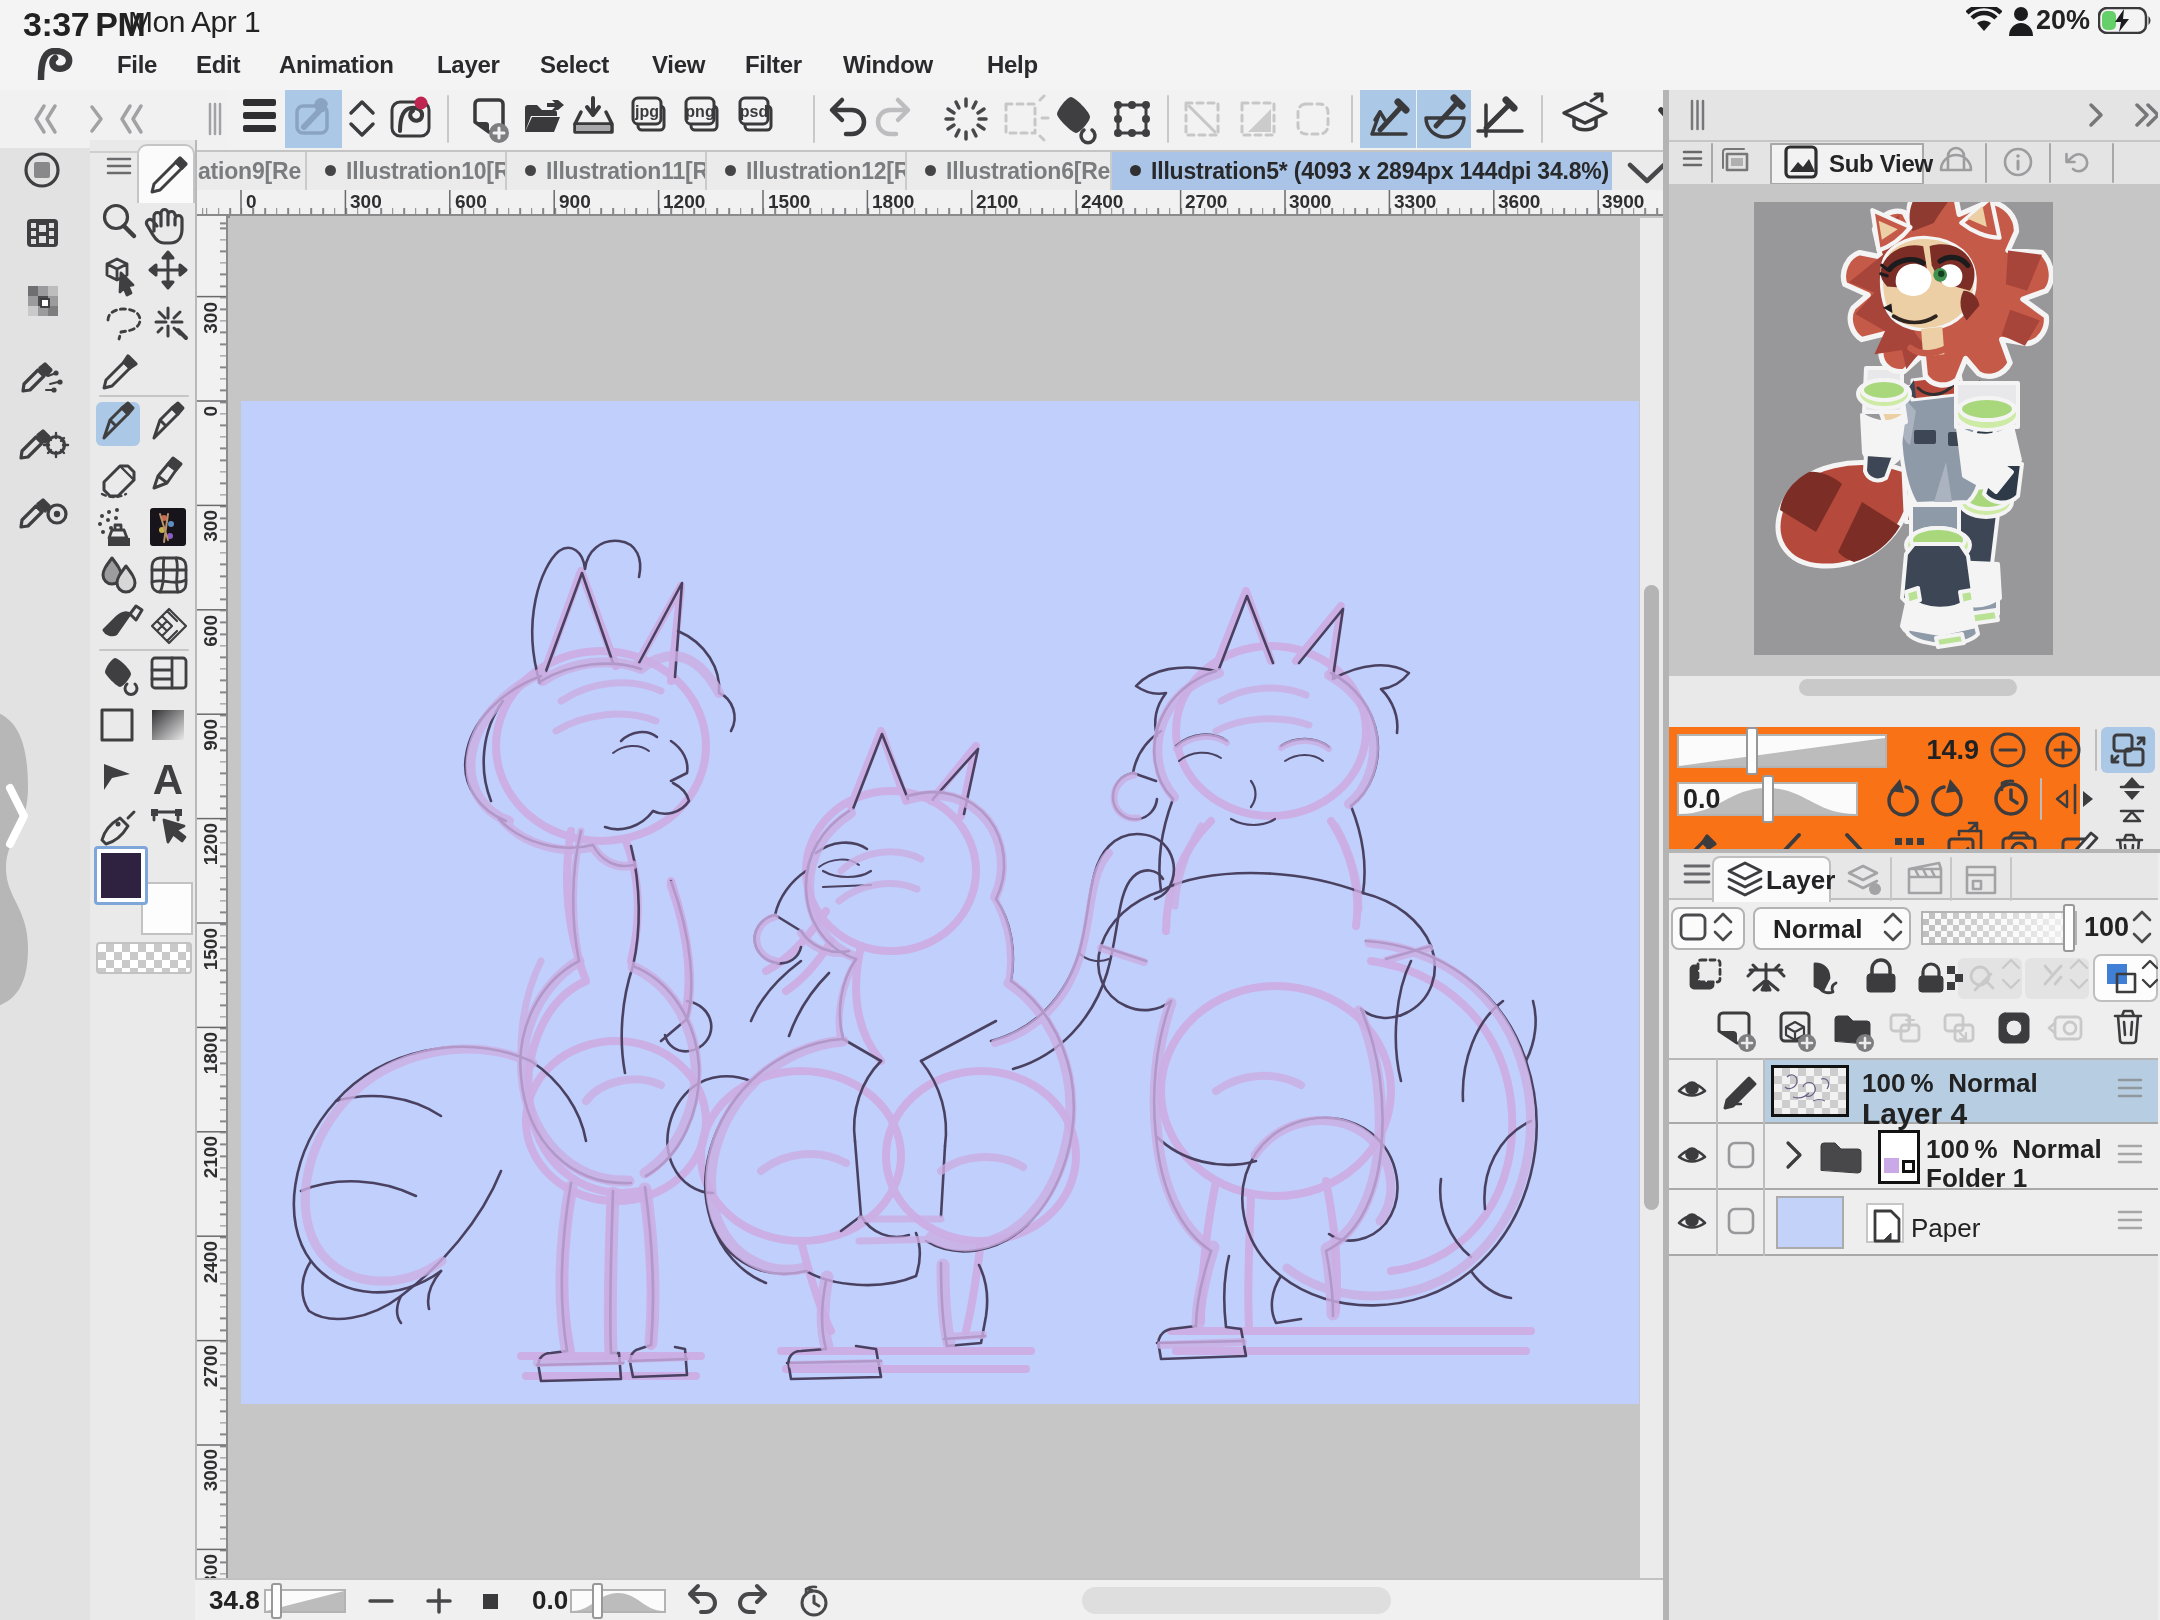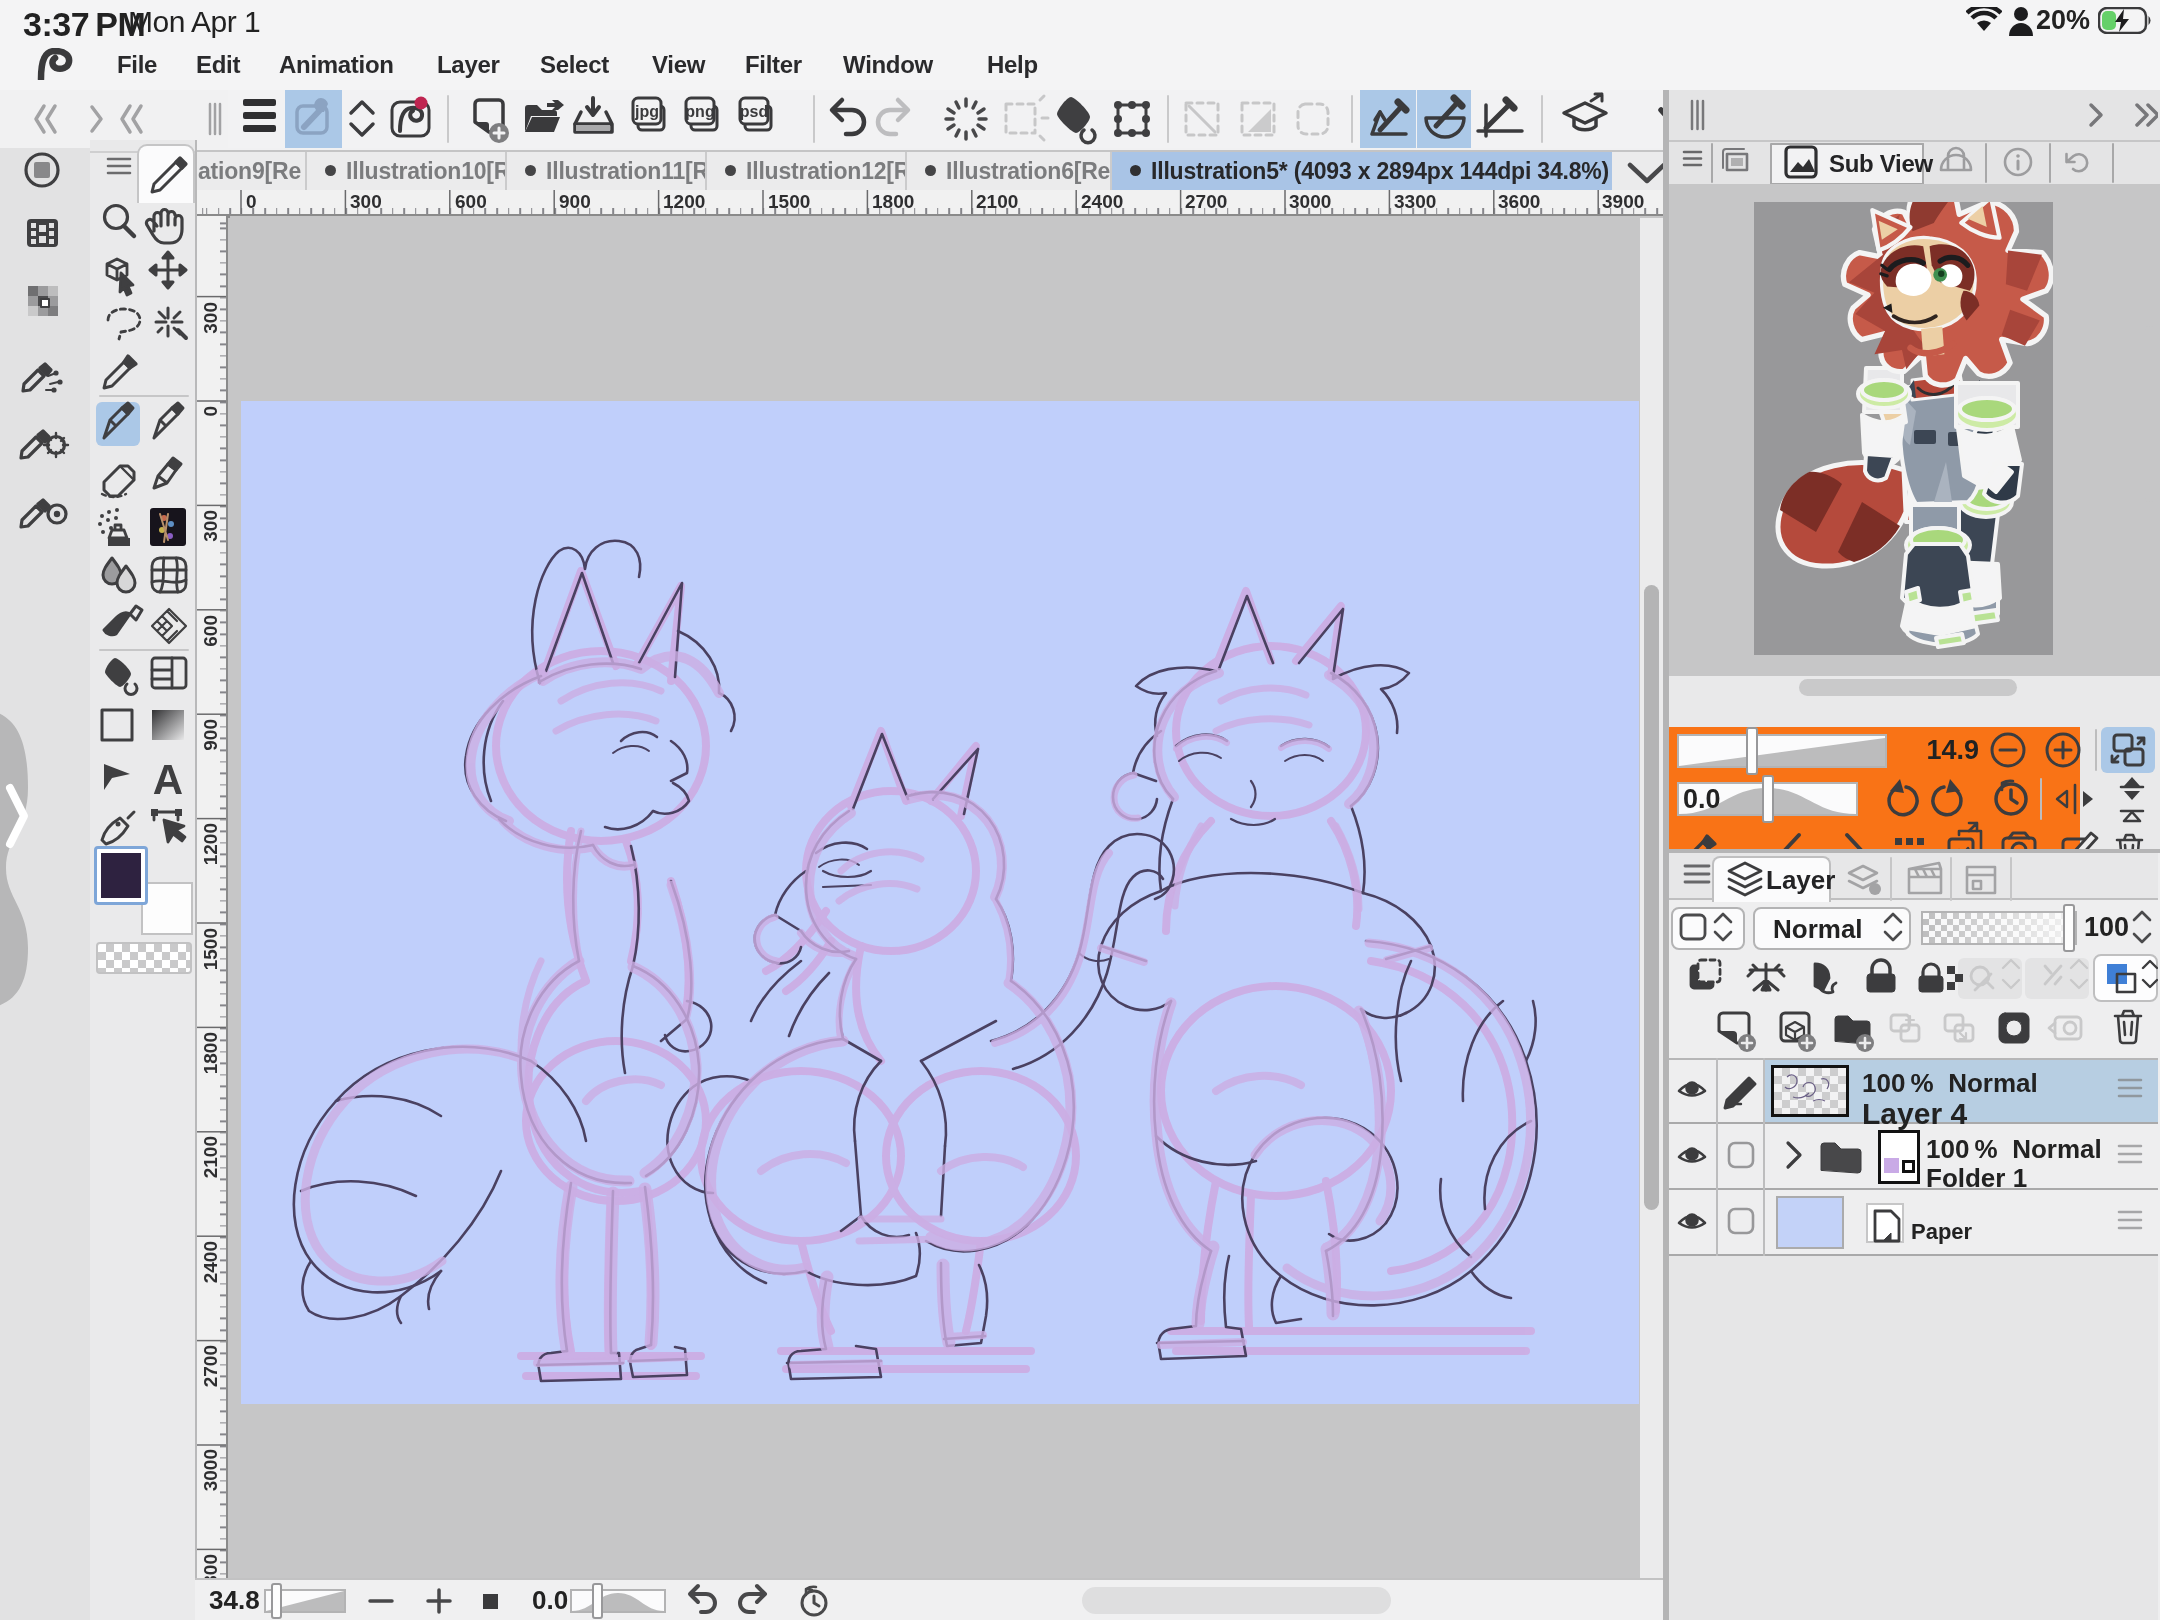--- a/index.html
+++ b/index.html
@@ -1090,21 +1090,21 @@
 
     <div class="abs" style="left:209px;top:277px;width:42px;height:54px;background:#fff;border:3px solid #111;"></div>
     <div class="abs" style="left:215px;top:305px;width:15px;height:15px;background:#c9aae6;"></div>
     <div class="abs" style="left:233px;top:307px;width:13px;height:13px;background:#fff;border:3px solid #111;"></div>
     <div class="txt" style="left:257px;top:281px;font-size:26px;font-weight:700;">100 %&nbsp; Normal</div>
     <div class="txt" style="left:257px;top:310px;font-size:26px;font-weight:700;">Folder 1</div>
     <div class="abs" style="left:0;top:403px;width:489px;height:368px;background:#e6e6e7;"></div>
 
     <div class="abs" style="left:107px;top:343px;width:68px;height:53px;background:#c3d2f8;border:2px solid #ababac;"></div>
     <div class="abs" style="left:197px;top:350px;width:38px;height:40px;background:#fff;border:2px solid #c6c6c7;"></div>
-    <div class="txt" style="left:242px;top:360px;font-size:22px;font-weight:700;margin-top:6px;">Paper</div>
+    <div class="txt" style="left:242px;top:360px;font-size:26px;font-weight:400;">Paper</div>
     <svg class="icon" style="left:0;top:205px" width="489" height="198" viewBox="0 0 489 198" fill="none" stroke="#3c3c3e" stroke-linecap="round" stroke-linejoin="round">
 
       <g stroke-width="2.6">
         <path d="M10 33 q13 -14 26 0 q-13 9 -26 0 z"></path>
           <circle cx="23" cy="30" r="5.5" fill="#3c3c3e"></circle>
         <path d="M10 99 q13 -14 26 0 q-13 9 -26 0 z"></path>
           <circle cx="23" cy="96" r="5.5" fill="#3c3c3e"></circle>
         <path d="M10 165 q13 -14 26 0 q-13 9 -26 0 z"></path>
           <circle cx="23" cy="162" r="5.5" fill="#3c3c3e"></circle>
       </g>

